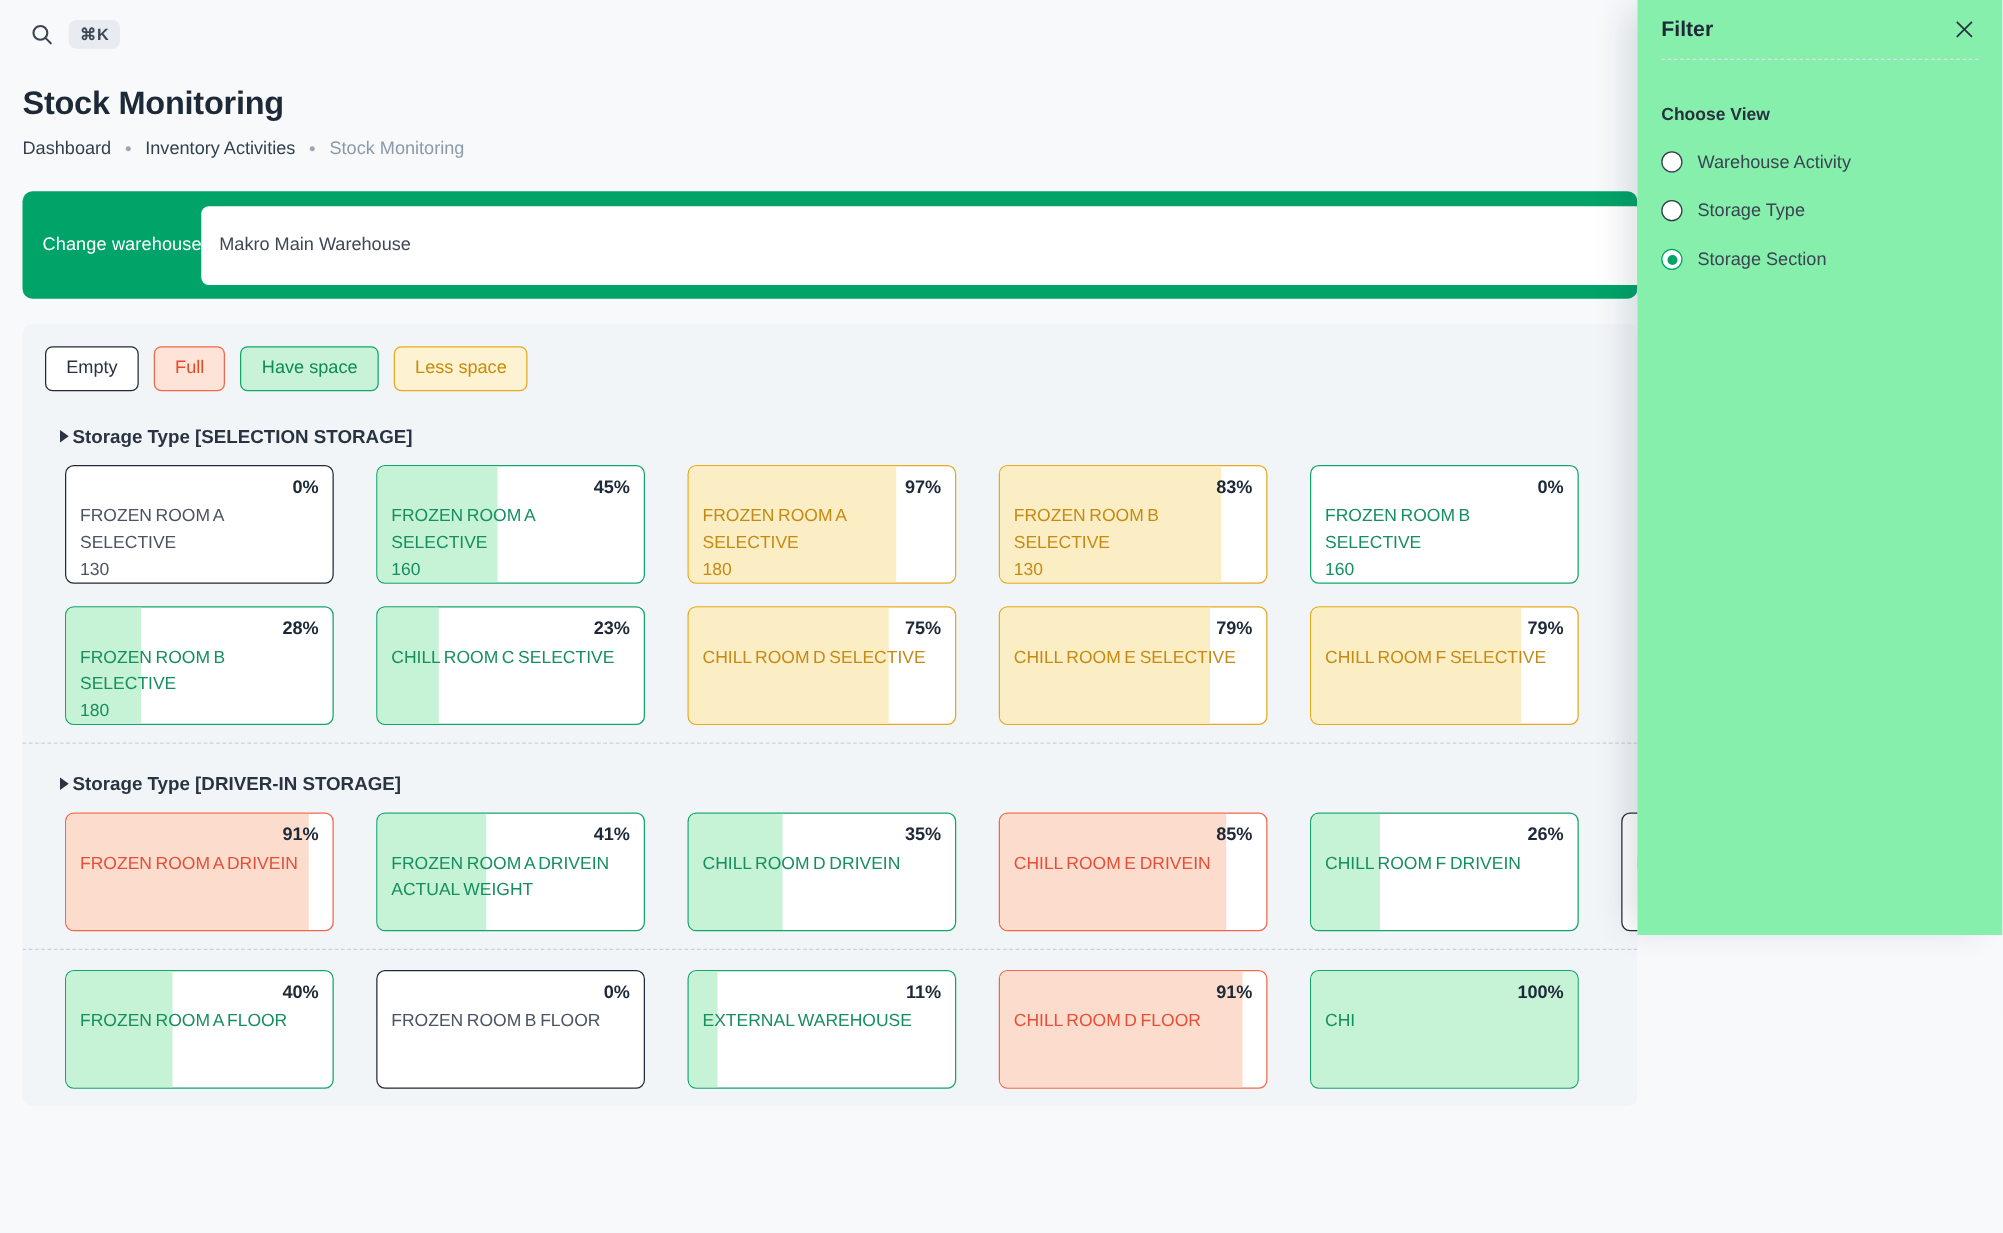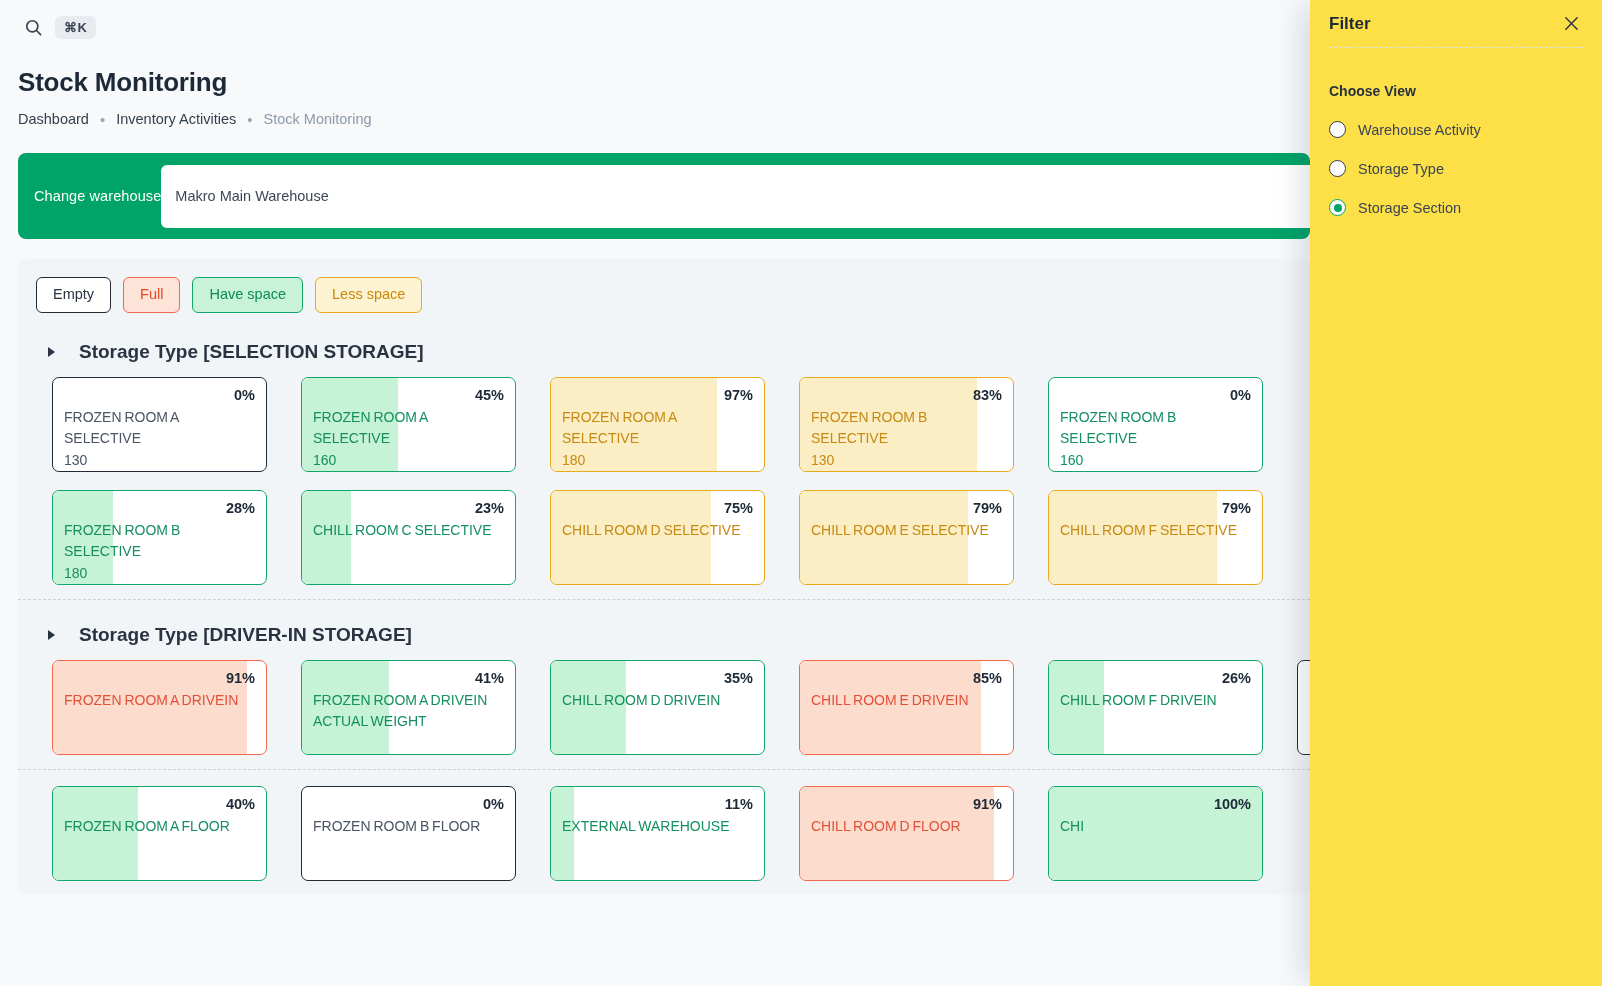--- a/index.html
+++ b/index.html
@@ -85,23 +85,23 @@
     cursor: pointer; line-height: 1.2;
   }
   .legend-btn.full   { background:#fde3d8; border-color:#f2684a; color:#e24b26; }
   .legend-btn.have   { background:#c8f3d8; border-color:#13a66a; color:#0e8a57; }
   .legend-btn.less   { background:#fdf3d2; border-color:#e8a91c; color:#c98a08; }
 
   
   .section { padding: 0 0 14px 0; }
   .section + .section { border-top: 1px dashed #c9d2dc; padding-top: 16px; }
   .section-head {
-    display: flex; align-items: center; gap: 24px;
+    display: flex; align-items: center; gap: 3px;
     padding: 8px 0 14px 30px;
-    font-size: 19px; font-weight: bold; color: #2a3341;
+    font-size: 15px; font-weight: bold; color: #2a3341;
   }
   .caret { width: 0; height: 0;
     border-left: 7px solid #2a3341;
     border-top: 5px solid transparent;
     border-bottom: 5px solid transparent; }
 
   .cards {
     display: flex; gap: 34px;
     padding: 0 0 0 34px;
   }
@@ -146,22 +146,22 @@
   .card.less   .fill { background:#fbeec4; }
   .card.less   .cname, .card.less .cnum { color:#c68a12; }
 
   .card.full   { border-color:#f2684a; }
   .card.full   .fill { background:#fcdccc; }
   .card.full   .cname, .card.full .cnum { color:#e2503a; }
 
   
   .filter-panel {
     position: absolute; right: 0; top: 0;
-    width: 292px; height: 986px;
-    background: #fde047;
+    width: 292px; height: 748px;
+    background: #86efac;
     box-shadow: -14px 0 26px -6px rgba(40,55,75,.16);
     z-index: 50;
   }
   .fp-head {
     height: 47px; display: flex; align-items: center;
     justify-content: space-between;
     padding: 0 22px 0 19px;
   }
   .fp-title { font-size: 17px; font-weight: bold; color: #1e2938; }
   .fp-close { width: 17px; height: 17px; color:#2a3341; cursor:pointer; display:block; }

